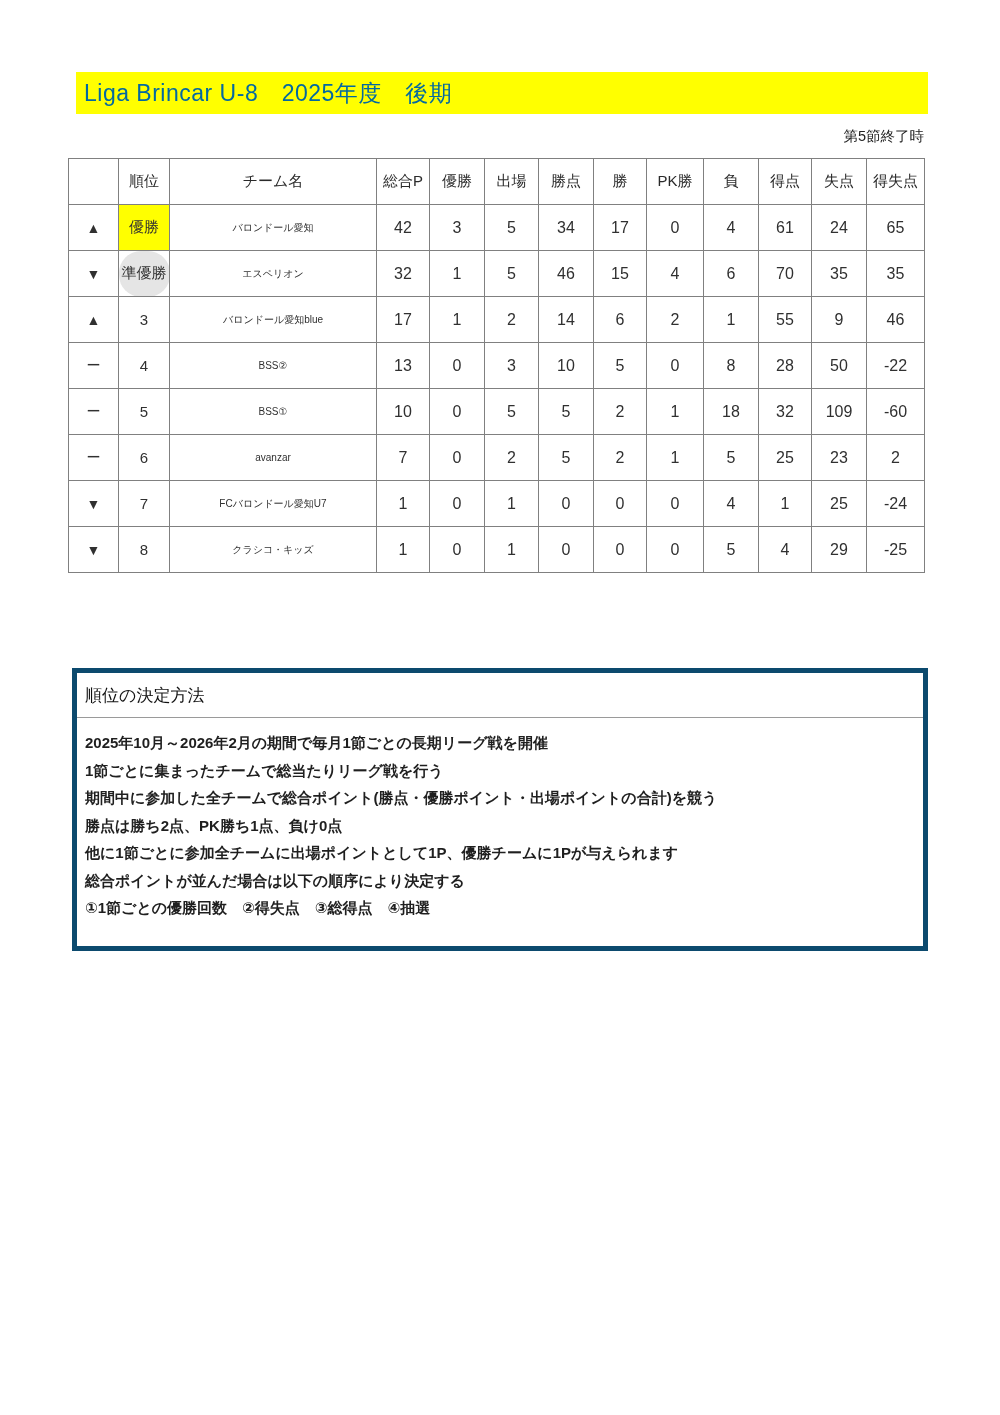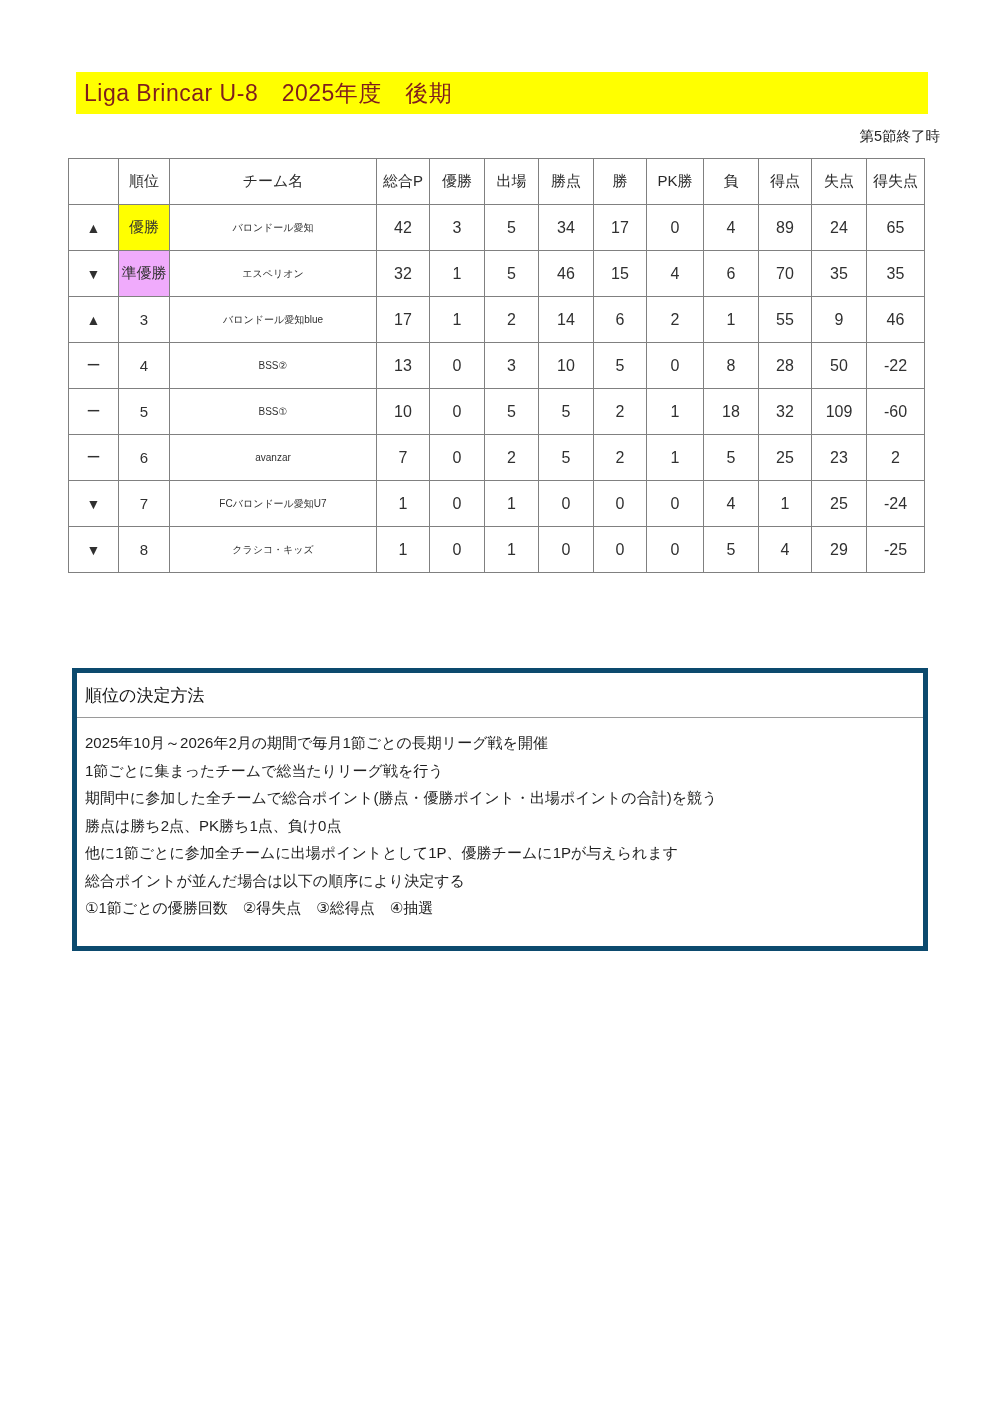--- a/index.html
+++ b/index.html
@@ -15,32 +15,32 @@
     background: #ffffff;
     overflow: hidden;
   }
   .title-bar {
     position: absolute;
     left: 76px;
     top: 72px;
     width: 852px;
     height: 42px;
     background: #ffff00;
-    color: #7f1d1d;
+    color: #0369a1;
     font-size: 23px;
     letter-spacing: 0.5px;
     display: flex;
     align-items: center;
     padding-left: 8px;
     box-sizing: border-box;
     white-space: nowrap;
   }
   .caption {
     position: absolute;
-    left: 84px;
+    left: 68px;
     top: 127px;
     width: 856px;
     text-align: right;
     font-size: 14.5px;
     color: #222222;
   }
   table.standings {
     position: absolute;
     left: 68px;
     top: 158px;
@@ -82,20 +82,21 @@
     color: #111111;
     display: flex;
     align-items: center;
     padding-left: 8px;
   }
   .notes-body {
     padding: 11px 10px 0 8px;
     font-size: 15px;
     line-height: 27.5px;
     color: #1f1f1f;
+    font-weight: bold;
   }
   .note-line { white-space: nowrap; }
 </style>
 </head>
 <body>
 
 <div class="page">
 
   <div class="title-bar" style="background: rgb(255, 255, 0);">Liga Brincar U-8　2025年度　後期</div>
 
@@ -139,27 +140,27 @@
           <td class="trend">▲</td>
           <td class="rank" style="background: rgb(255, 255, 0);">優勝</td>
           <td class="team">バロンドール愛知</td>
           <td class="stat">42</td>
           <td class="stat">3</td>
           <td class="stat">5</td>
           <td class="stat">34</td>
           <td class="stat">17</td>
           <td class="stat">0</td>
           <td class="stat">4</td>
-          <td class="stat">89</td>
+          <td class="stat">61</td>
           <td class="stat">24</td>
           <td class="stat">65</td>
         </tr>
         <tr>
           <td class="trend">▼</td>
-          <td class="rank" style="background: #f0abfc;">準優勝</td>
+          <td class="rank" style="background: #e5e5e5; border-radius: 22px;">準優勝</td>
           <td class="team">エスペリオン</td>
           <td class="stat">32</td>
           <td class="stat">1</td>
           <td class="stat">5</td>
           <td class="stat">46</td>
           <td class="stat">15</td>
           <td class="stat">4</td>
           <td class="stat">6</td>
           <td class="stat">70</td>
           <td class="stat">35</td>

